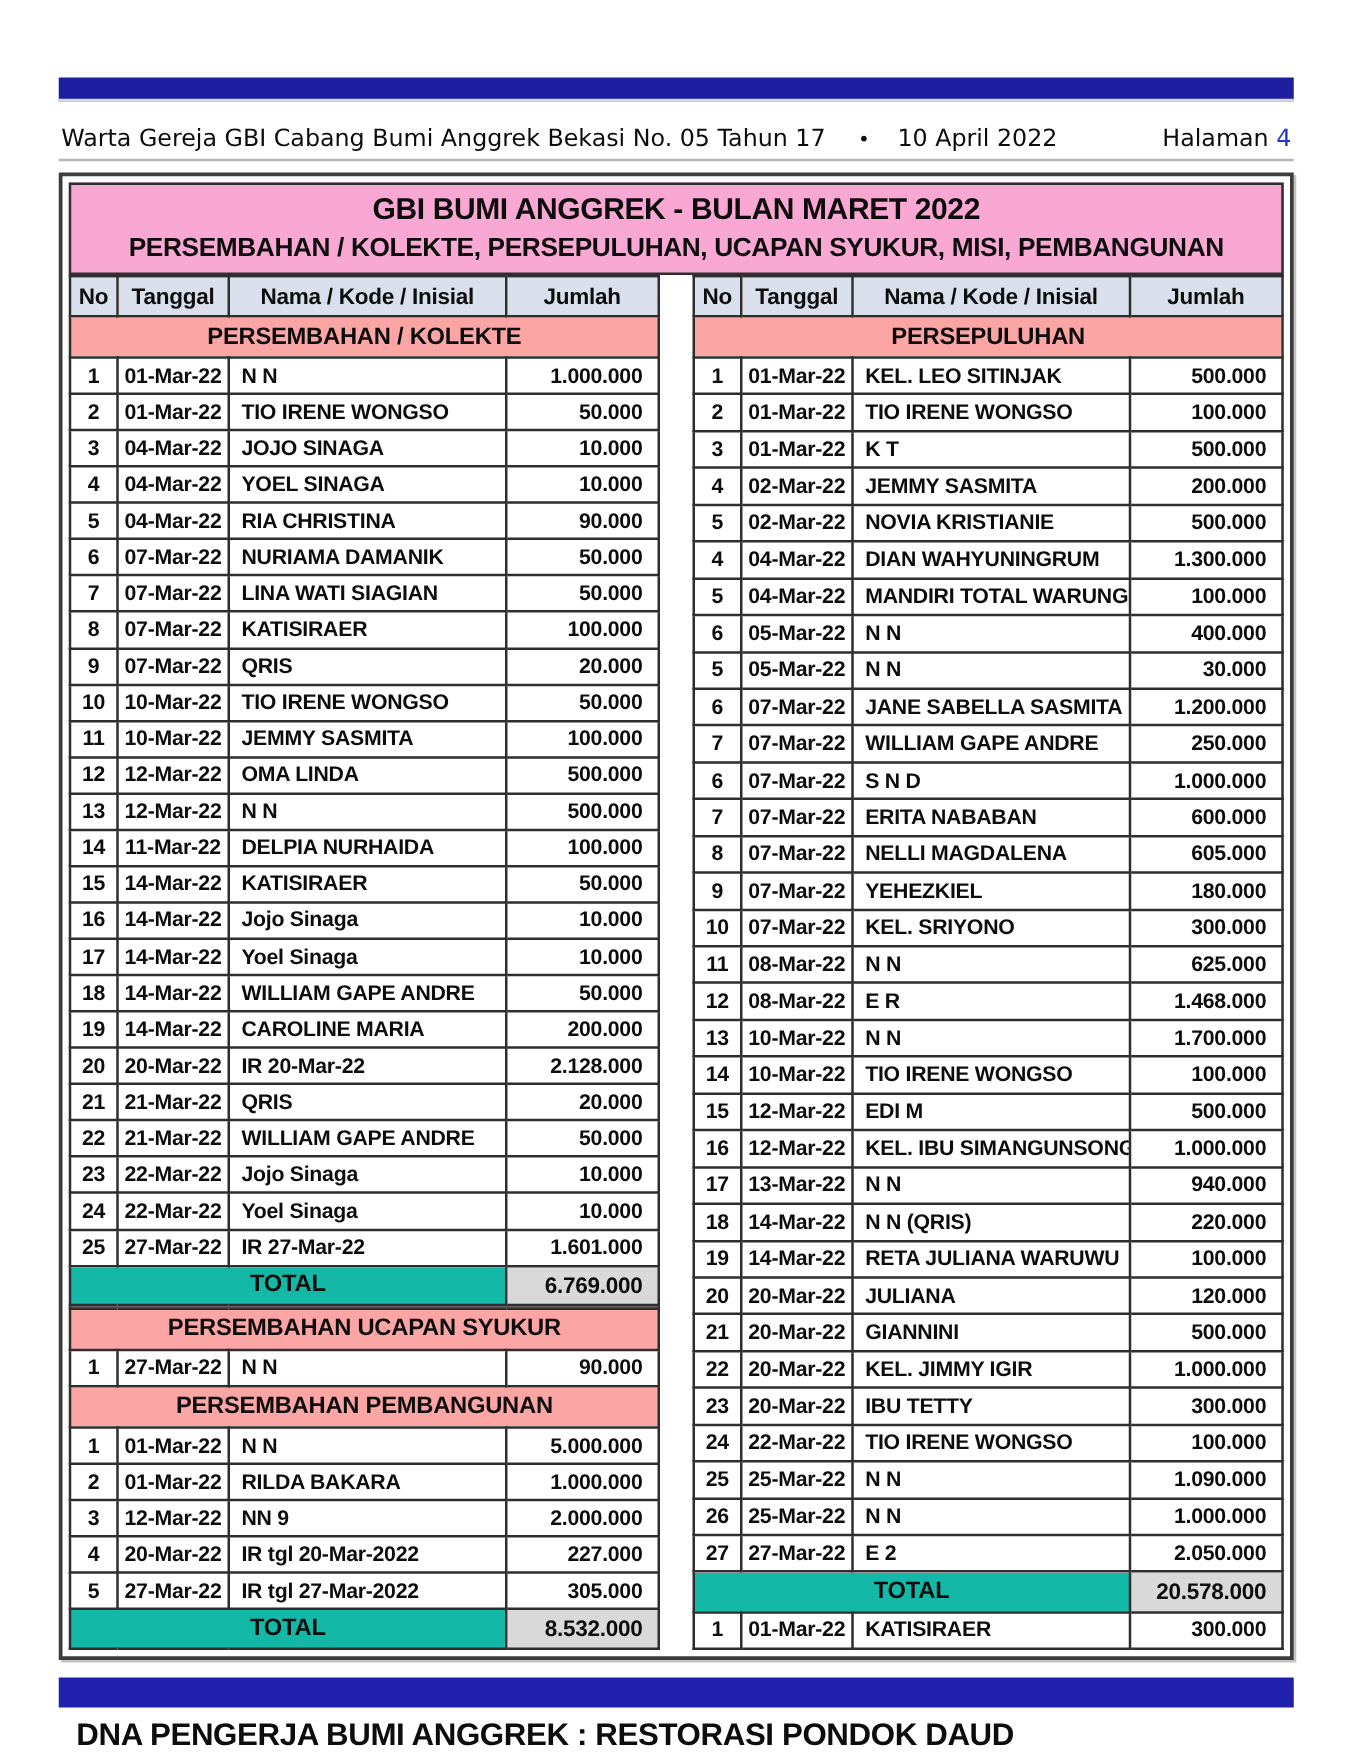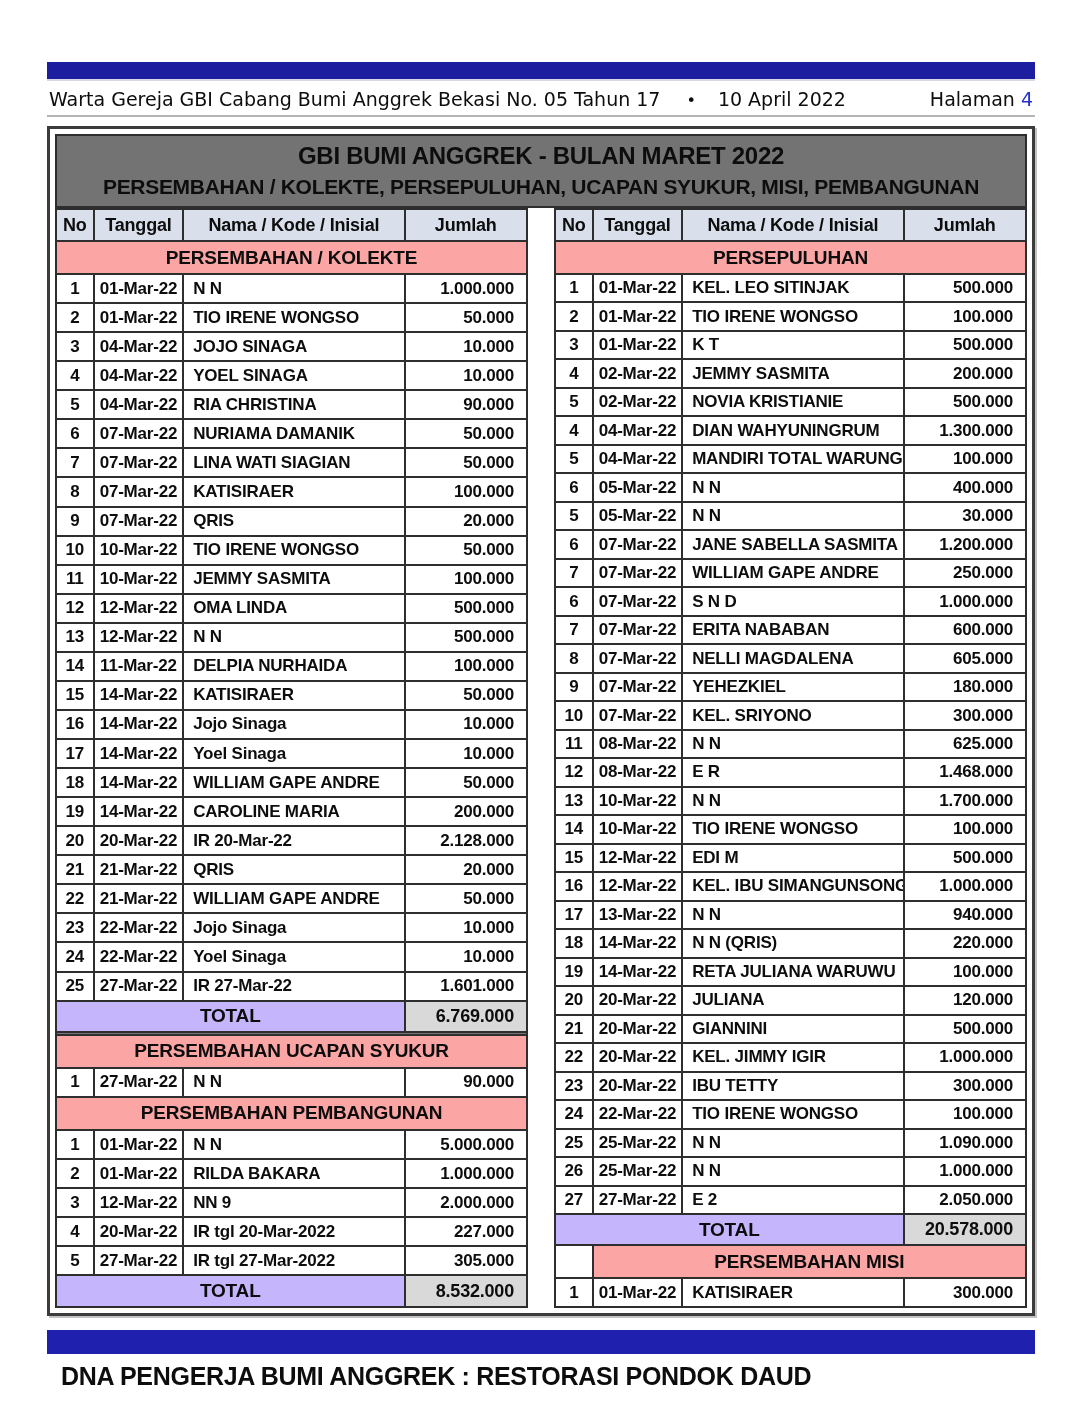--- a/index.html
+++ b/index.html
@@ -1,41 +1,41 @@
 <!DOCTYPE html>
 <html><head>
 <meta charset="utf-8">
 <style>
   html,body{margin:0;padding:0;background:#ffffff;}
   body{width:1080px;height:1408px;font-family:"Liberation Sans",sans-serif;color:#0d0d0d;overflow:hidden;}
   .content{margin:0 45px 0 47px;}
   .top-bar{height:17px;background:#1d1d9f;margin-top:62px;border-bottom:2px solid #d8d8e2;}
   .header-line{display:flex;justify-content:space-between;align-items:flex-start;
-    font-family:"DejaVu Sans",sans-serif;font-size:19px;padding:7px 2px 5px 2px;}
+    font-family:"DejaVu Sans",sans-serif;font-size:19px;padding:19px 2px 5px 2px;}
   .header-left{display:flex;align-items:baseline;}
   .hdr-bullet{margin:0 22px 0 26px;font-size:16px;}
   .page-num{color:#2233cc;margin-left:6px;}
   .header-rule{height:2px;background:#b5b5b5;margin-bottom:9px;}
   .frame{border:3px solid #3c3c3c;padding:5px;background:#ffffff;box-shadow:2px 2px 0 rgba(120,120,120,.45);}
-  .title-box{background:#737373;border:2px solid #2e2e2e;text-align:center;padding:6px 4px 7px 4px;}
+  .title-box{background:#f9a8d4;border:2px solid #2e2e2e;text-align:center;padding:6px 4px 7px 4px;}
   .title-line1{font-size:24px;font-weight:700;letter-spacing:-0.3px;}
   .title-line2{font-size:21px;font-weight:700;letter-spacing:-0.3px;margin-top:5px;}
   .tables{display:flex;gap:26px;align-items:stretch;}
   table.tbl{border-collapse:collapse;table-layout:fixed;width:487px;height:1100px;}
   .tbl th,.tbl td{border:2px solid #2e2e2e;overflow:hidden;white-space:nowrap;
     font-weight:700;font-size:17px;letter-spacing:-0.2px;padding:0;background:#ffffff;}
   .tbl th{background:#d9dfeb;font-size:18px;height:30px;text-align:center;}
   .col-no{width:8%;} .col-date{width:19%;} .col-name{width:47%;} .col-amt{width:26%;}
   td.section-cell{background:#fca5a5;text-align:center;font-size:19px;height:31px;}
   td.blank-no{background:#ffffff;}
   td.c-no{text-align:center;}
   td.c-date{text-align:center;}
   td.c-name{text-align:left;padding-left:9px;}
   td.c-amt{text-align:right;padding-right:12px;}
-  td.total-label{background:#c4b5fd;text-align:center;font-size:19px;}
+  td.total-label{background:#14b8a6;text-align:center;font-size:19px;}
   td.total-value{background:#d9d9d9;text-align:right;padding-right:12px;font-size:18px;}
   td.divider-cell{background:#757575;}
   .footer-bar{height:24px;background:#2020ae;margin-top:14px;}
   .footer-text{font-size:25px;font-weight:700;letter-spacing:-0.3px;padding:8px 0 0 14px;}
 </style>
 </head>
 <body>
 
 <div class="content">
 
@@ -502,24 +502,20 @@
               <td class="c-no">27</td>
               <td class="c-date">27-Mar-22</td>
               <td class="c-name">E 2</td>
               <td class="c-amt">2.050.000</td>
             </tr>
             <tr>
               <td class="total-label" colspan="3">TOTAL</td>
               <td class="total-value">20.578.000</td>
             </tr>
             <tr>
-              <td class="blank-no"></td>
-              <td class="section-cell" colspan="3">PERSEMBAHAN MISI</td>
-            </tr>
-            <tr>
               <td class="c-no">1</td>
               <td class="c-date">01-Mar-22</td>
               <td class="c-name">KATISIRAER</td>
               <td class="c-amt">300.000</td>
             </tr>
           </tbody>
       </table>
 
     </div>
   </div>

